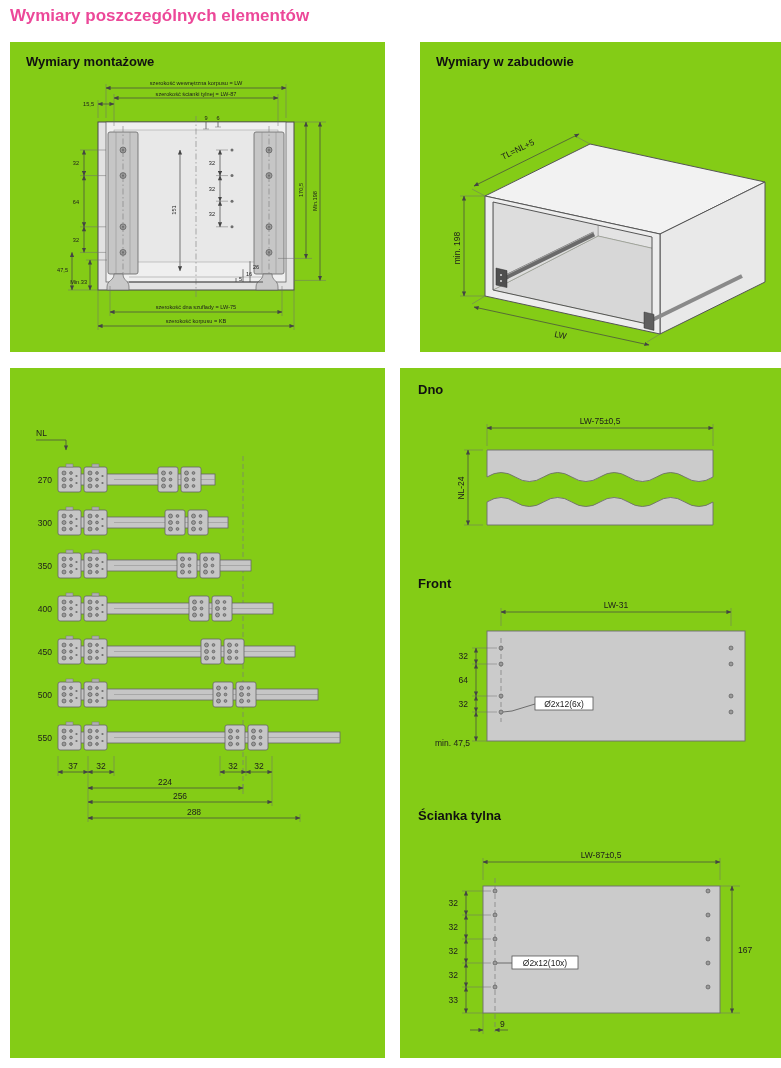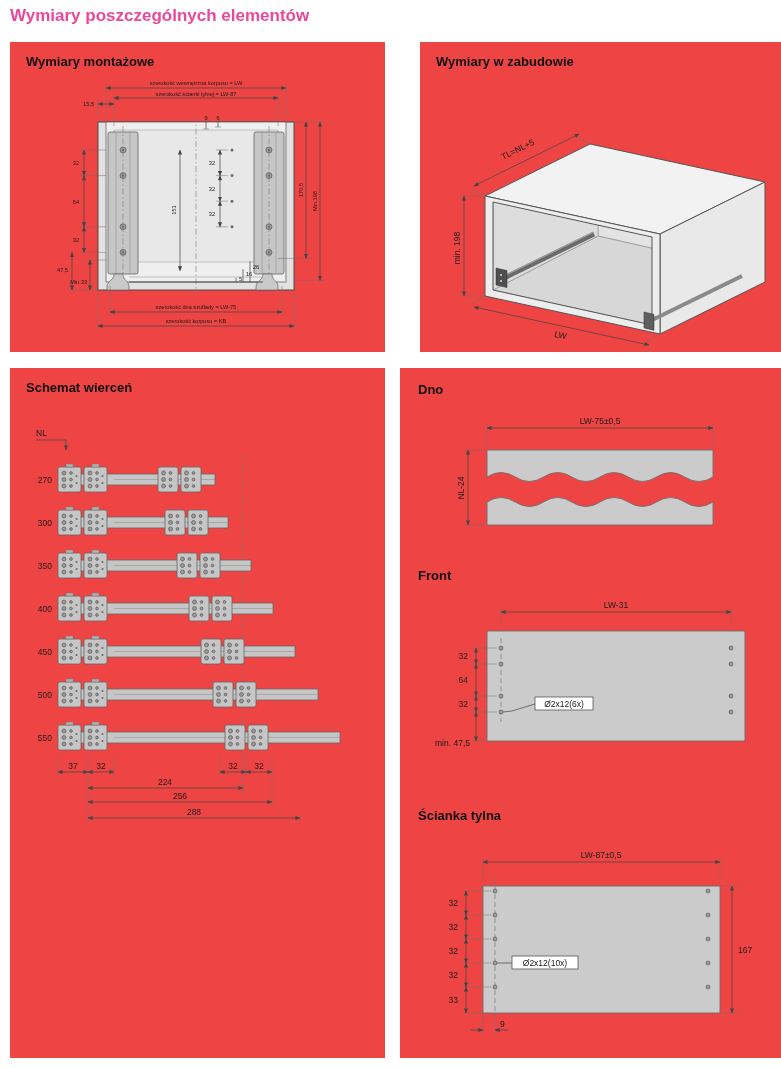--- a/index.html
+++ b/index.html
@@ -1,25 +1,25 @@
 <!DOCTYPE html>
 <html><head>
 <meta charset="utf-8">
 <style>
   html,body{margin:0;padding:0;}
   body{width:781px;height:1068px;background:#fff;font-family:"Liberation Sans",sans-serif;position:relative;}
   .page-title{position:absolute;left:10px;top:6px;font-size:17px;font-weight:bold;color:#ec4899;margin:0;}
-  .panel{position:absolute;background:#ef4444;overflow:hidden;}
+  .panel{position:absolute;background:#84cc16;overflow:hidden;}
   .panel-a{left:10px;top:42px;width:375px;height:310px;}
   .panel-b{left:420px;top:42px;width:371px;height:310px;}
   .panel-c{left:10px;top:368px;width:375px;height:690px;}
   .panel-d{left:400px;top:368px;width:419px;height:690px;}
   .panel h2{margin:0;padding:12px 16px 0;font-size:13px;font-weight:bold;color:#111;}
   .panel-d h2{position:absolute;left:18px;padding:0;}
-  #h-dno{top:14px;} #h-front{top:200px;} #h-tylna{top:440px;}
+  #h-dno{top:14px;} #h-front{top:208px;} #h-tylna{top:440px;}
   .panel svg{display:block;position:absolute;left:0;}
   #svg-montaz{top:34px;} #svg-zabudowa{top:34px;} #svg-wiercenia{top:36px;}
   #svg-dno{top:40px;} #svg-front{top:226px;} #svg-tylna{top:466px;}
   svg text{font-family:"Liberation Sans",sans-serif;fill:#1c1c1c;}
   .t5{font-size:5.6px;} .t8{font-size:8.5px;}
   .dim{stroke:#444;stroke-width:0.7;fill:none;}
   .ext{stroke:#6f6f6f;stroke-width:0.5;fill:none;}
   .dash{stroke:#7a7a7a;stroke-width:0.6;fill:none;stroke-dasharray:6 2.5 1.5 2.5;}
   .dash2{stroke:#7a7a7a;stroke-width:0.7;fill:none;stroke-dasharray:5 3;}
   .part{fill:#cbcbcb;stroke:#6e6e6e;stroke-width:0.9;}
@@ -190,21 +190,20 @@
       <text x="40" y="172" text-anchor="middle" class="t8" transform="rotate(-90 40 172)">min. 198</text>
       <line x1="65" y1="220" x2="52" y2="228" class="ext"></line>
         <line x1="240" y1="258" x2="227" y2="266" class="ext"></line>
       <line x1="54" y1="231" x2="229" y2="269" class="dim" marker-start="url(#as)" marker-end="url(#ae)"></line>
       <text x="140" y="262" text-anchor="middle" class="t8" transform="rotate(12.3 140 262)">LW</text>
     </g>
   </svg>
 </section>
 
 <section class="panel panel-c">
-  <h2>Schemat wierceń</h2>
   <svg id="svg-wiercenia" width="375" height="470" viewBox="0 0 375 470">
     <defs>
       <g id="clL">
         <rect x="0" y="3" width="23" height="25" rx="2" class="plate"></rect>
         <rect x="26" y="3" width="23" height="25" rx="2" class="plate"></rect>
         <rect x="8" y="0" width="7" height="3" fill="#b0b0b0" stroke="#777" stroke-width="0.5"></rect>
         <rect x="34" y="0" width="7" height="3" fill="#b0b0b0" stroke="#777" stroke-width="0.5"></rect>
         <circle cx="6" cy="9" r="2" class="hole"></circle>
           <circle cx="6" cy="15.5" r="2" class="hole"></circle>
           <circle cx="6" cy="22" r="2" class="hole"></circle>

